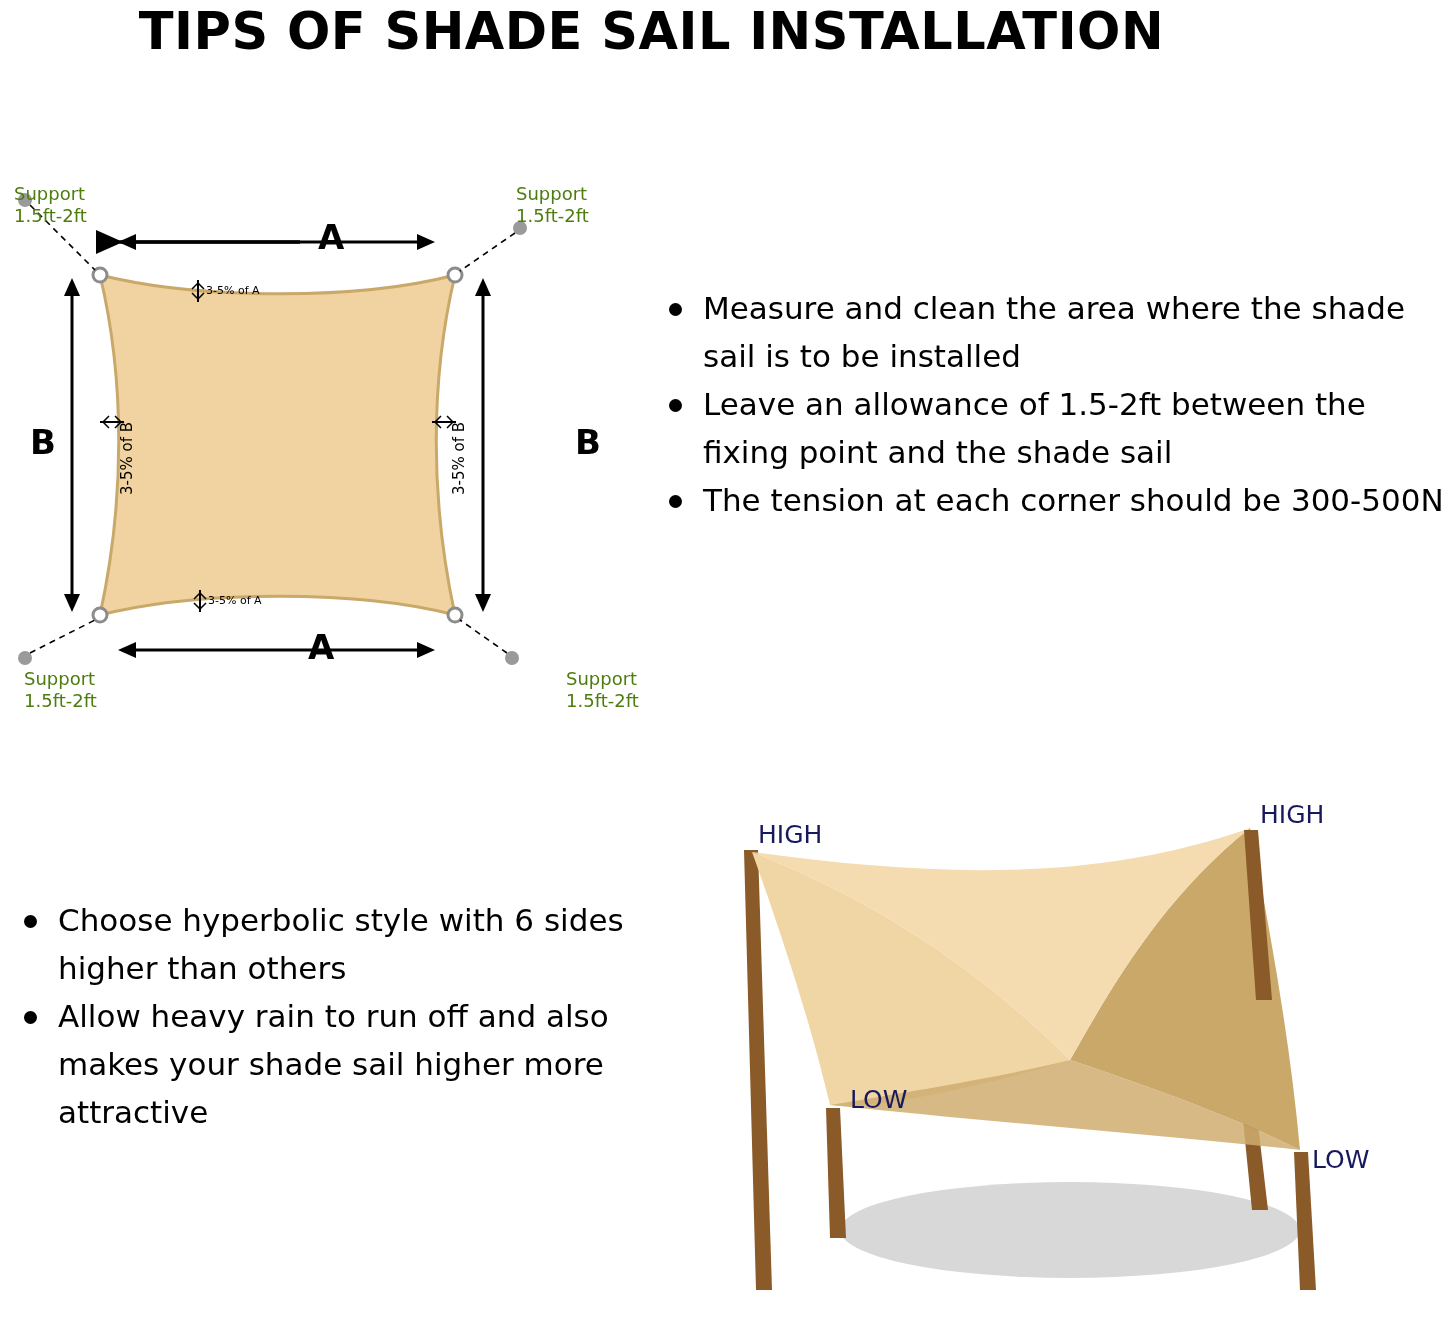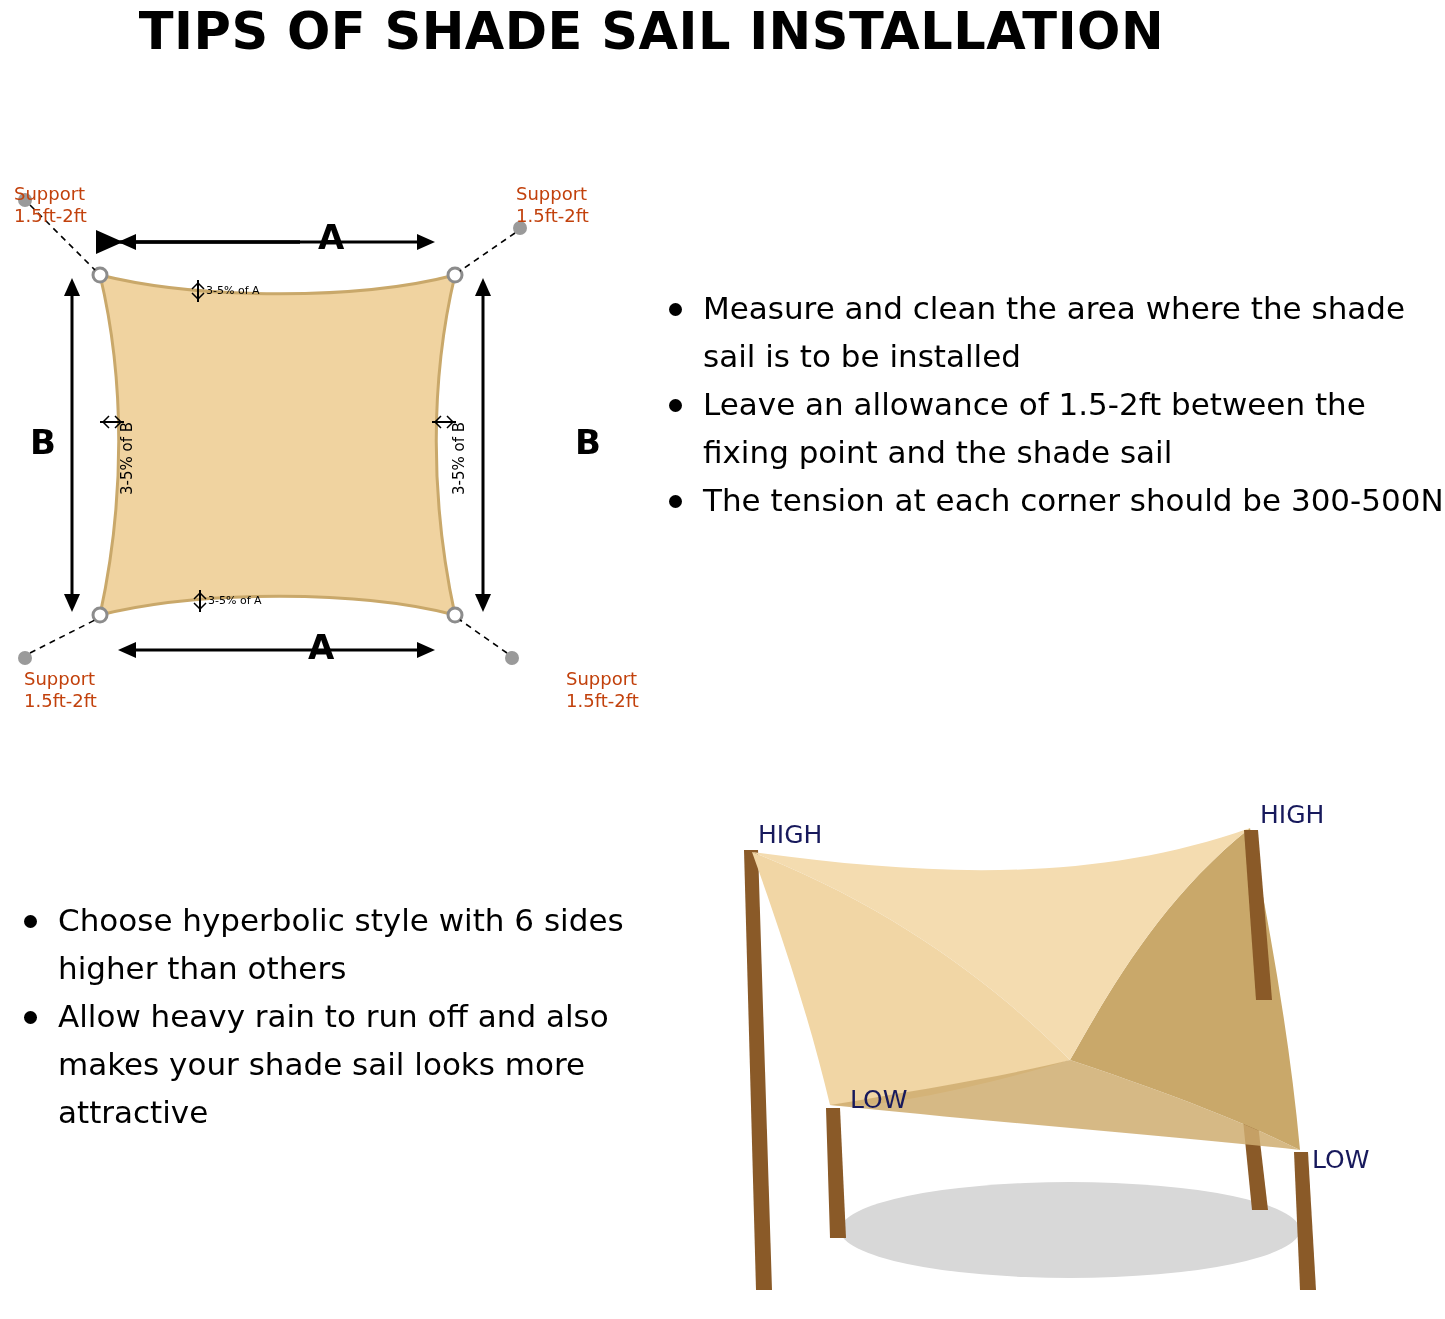--- a/index.html
+++ b/index.html
@@ -36,21 +36,21 @@
     width: 660px;
     height: 580px;
   }
   #top-diagram svg { display: block; }
 
   .lbl {
     position: absolute;
     font-family: "DejaVu Sans", sans-serif;
     font-size: 18px;
     line-height: 22px;
-    color: #c2410c;
+    color: #4d7c0f;
     white-space: pre;
   }
   .lbl-small {
     position: absolute;
     font-family: "DejaVu Sans", sans-serif;
     font-size: 11px;
     line-height: 17px;
     white-space: nowrap;
   }
   .lbl-big {
@@ -212,21 +212,21 @@
 </div>
 
 <ul class="bullets" id="right-list">
   <li>Measure and clean the area where the shade sail is to be installed</li>
   <li>Leave an allowance of 1.5-2ft between the fixing point and the shade sail</li>
   <li>The tension at each corner should be 300-500N</li>
 </ul>
 
 <ul class="bullets" id="bottom-list">
   <li>Choose hyperbolic style with 6 sides higher than others</li>
-  <li>Allow heavy rain to run off and also makes your shade sail looks more attractive</li>
+  <li>Allow heavy rain to run off and also makes your shade sail higher more attractive</li>
 </ul>
 
 <div id="bottom-diagram">
   <svg width="815" height="529" viewBox="0 0 815 529">
 
     <ellipse cx="430" cy="440" rx="230" ry="48" fill="#d8d8d8"></ellipse>
 
     <path d="M104 60 L118 60 L132 500 L116 500 Z" fill="#8a5a28"></path>
     <path d="M600 300 L614 300 L628 420 L612 420 Z" fill="#8a5a28"></path>
 

